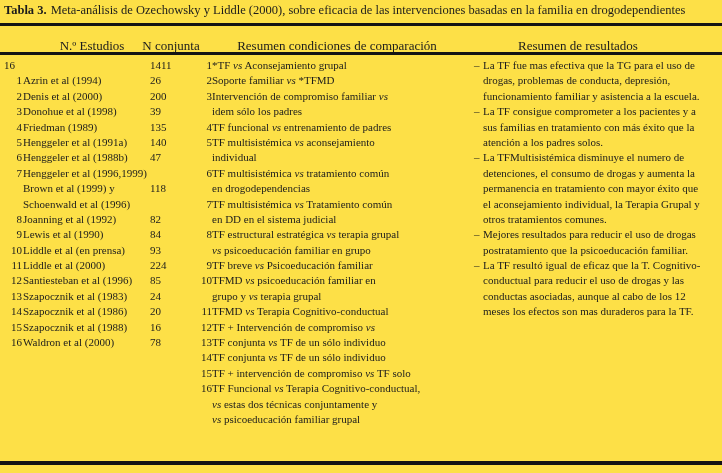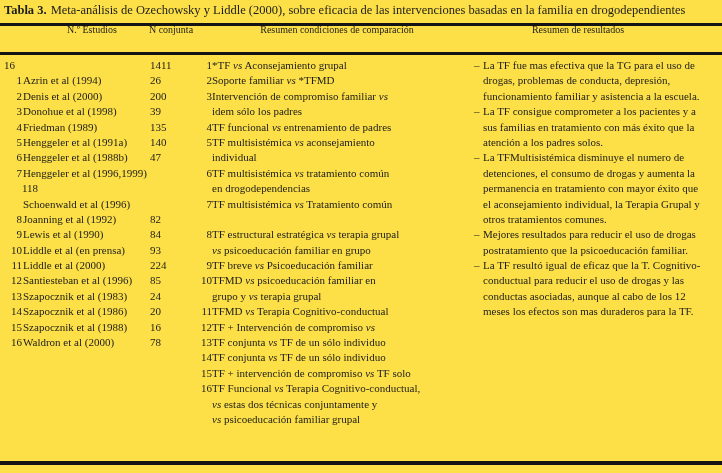--- a/index.html
+++ b/index.html
@@ -4,21 +4,21 @@
 <style>
   html,body{margin:0;padding:0;background:#e8e8e8}
   .page{position:relative;width:722px;height:473px;background:#fde047;
         font-family:Liberation Serif, serif;color:#1c1c1c;overflow:hidden}
   .title{position:absolute;top:3px;left:4px;font-size:12.5px;white-space:nowrap}
   .title .cap-text{margin-left:4px}
   .rule{position:absolute;left:0;width:722px;background:#141414}
   .rule-1{top:23px;height:3px}
   .rule-2{top:52px;height:3px}
   .rule-3{top:461px;height:4px}
-  .th{position:absolute;top:24px;transform:translateX(-50%);font-size:10px;white-space:nowrap}
+  .th{position:absolute;top:38px;transform:translateX(-50%);font-size:13px;white-space:nowrap}
   .th1{left:92px}.th2{left:171px}.th3{left:337px}.th4{left:578px}
   .col{position:absolute;top:58px;font-size:11px}
   #studies-col{left:4px;width:188px}
   #comp-col{left:194px;width:278px}
   #res-col{left:474px;width:246px}
   .line{display:flex;height:15.4px;line-height:15.4px;white-space:nowrap}
   .s-num{width:18px;text-align:right;flex:none}
   .s-num.flush{text-align:left}
   .s-name{margin-left:1px;flex:1;overflow:hidden}
   .s-n{width:42px;text-align:left;flex:none}
@@ -80,20 +80,21 @@
         <span class="s-name">Henggeler et al (1988b)</span>
         <span class="s-n">47</span>
       </div>
       <div class="line s-row">
         <span class="s-num">7</span>
         <span class="s-name">Henggeler et al (1996,1999)</span>
         <span class="s-n"></span>
       </div>
       <div class="line s-row">
         <span class="s-num"></span>
+        <span class="s-name">Brown et al (1999) y</span>
         <span class="s-n">118</span>
       </div>
       <div class="line s-row">
         <span class="s-num"></span>
         <span class="s-name">Schoenwald et al (1996)</span>
         <span class="s-n"></span>
       </div>
       <div class="line s-row">
         <span class="s-num">8</span>
         <span class="s-name">Joanning et al (1992)</span>
@@ -176,20 +177,21 @@
       <div class="line c-row">
         <span class="c-num"></span>
         <span class="c-text">en drogodependencias</span>
       </div>
       <div class="line c-row">
         <span class="c-num">7</span>
         <span class="c-text">TF multisistémica <i>vs</i> Tratamiento común</span>
       </div>
       <div class="line c-row">
         <span class="c-num"></span>
+        <span class="c-text">en DD en el sistema judicial</span>
       </div>
       <div class="line c-row">
         <span class="c-num">8</span>
         <span class="c-text">TF estructural estratégica <i>vs</i> terapia grupal</span>
       </div>
       <div class="line c-row">
         <span class="c-num"></span>
         <span class="c-text"><i>vs</i> psicoeducación familiar en grupo</span>
       </div>
       <div class="line c-row">

